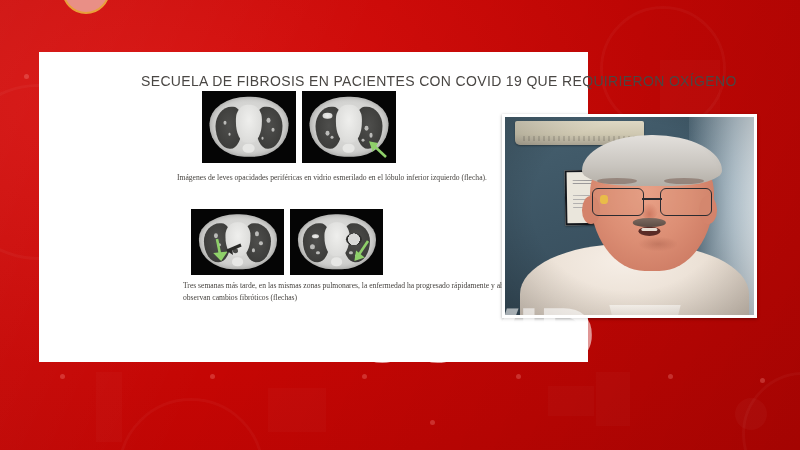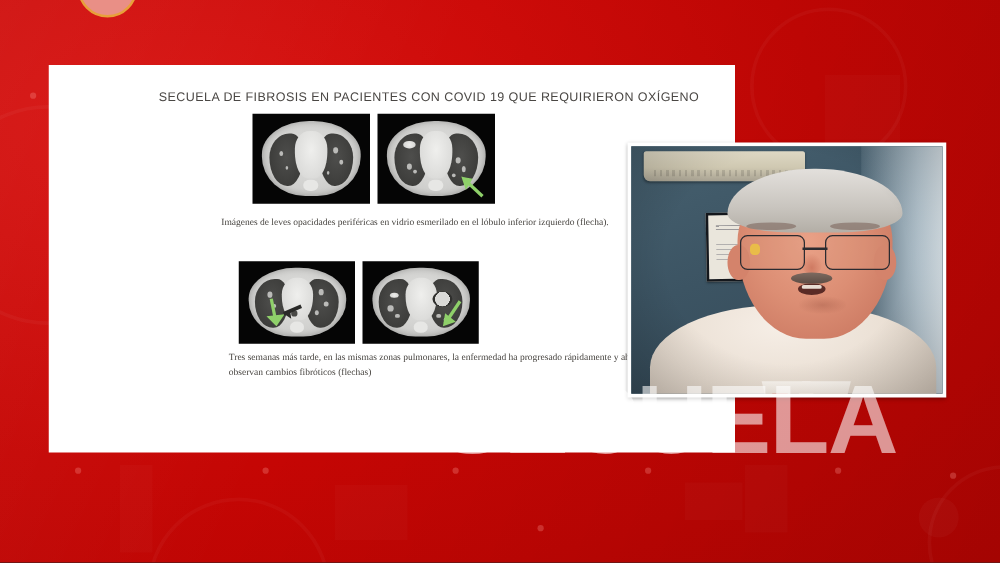--- a/index.html
+++ b/index.html
@@ -88,24 +88,24 @@
     position: absolute;
     left: 39px;
     top: 52px;
     width: 549px;
     height: 310px;
     background: #ffffff;
     z-index: 20;
   }
   .slide-title {
     position: absolute;
-    left: 88px;
+    left: 102px;
     top: 21px;
     width: 430px;
-    font-size: 10px;
+    font-size: 14px;
     letter-spacing: 0.35px;
     color: #4a4744;
     font-family: "Liberation Sans", sans-serif;
     white-space: nowrap;
   }
 
   .ct-row {
     position: absolute;
     display: flex;
     gap: 6px;
@@ -576,15 +576,15 @@
           <div class="glint"></div>
         </div>
         <div class="lens r"></div>
         <div class="bridge"></div>
       </div>
 
       <div class="vignette"></div>
     </div>
   </div>
 
-  <div class="watermark">SECUELA</div>
+  <div class="watermark">COVID</div>
 
 </div>
 
 </body></html>

